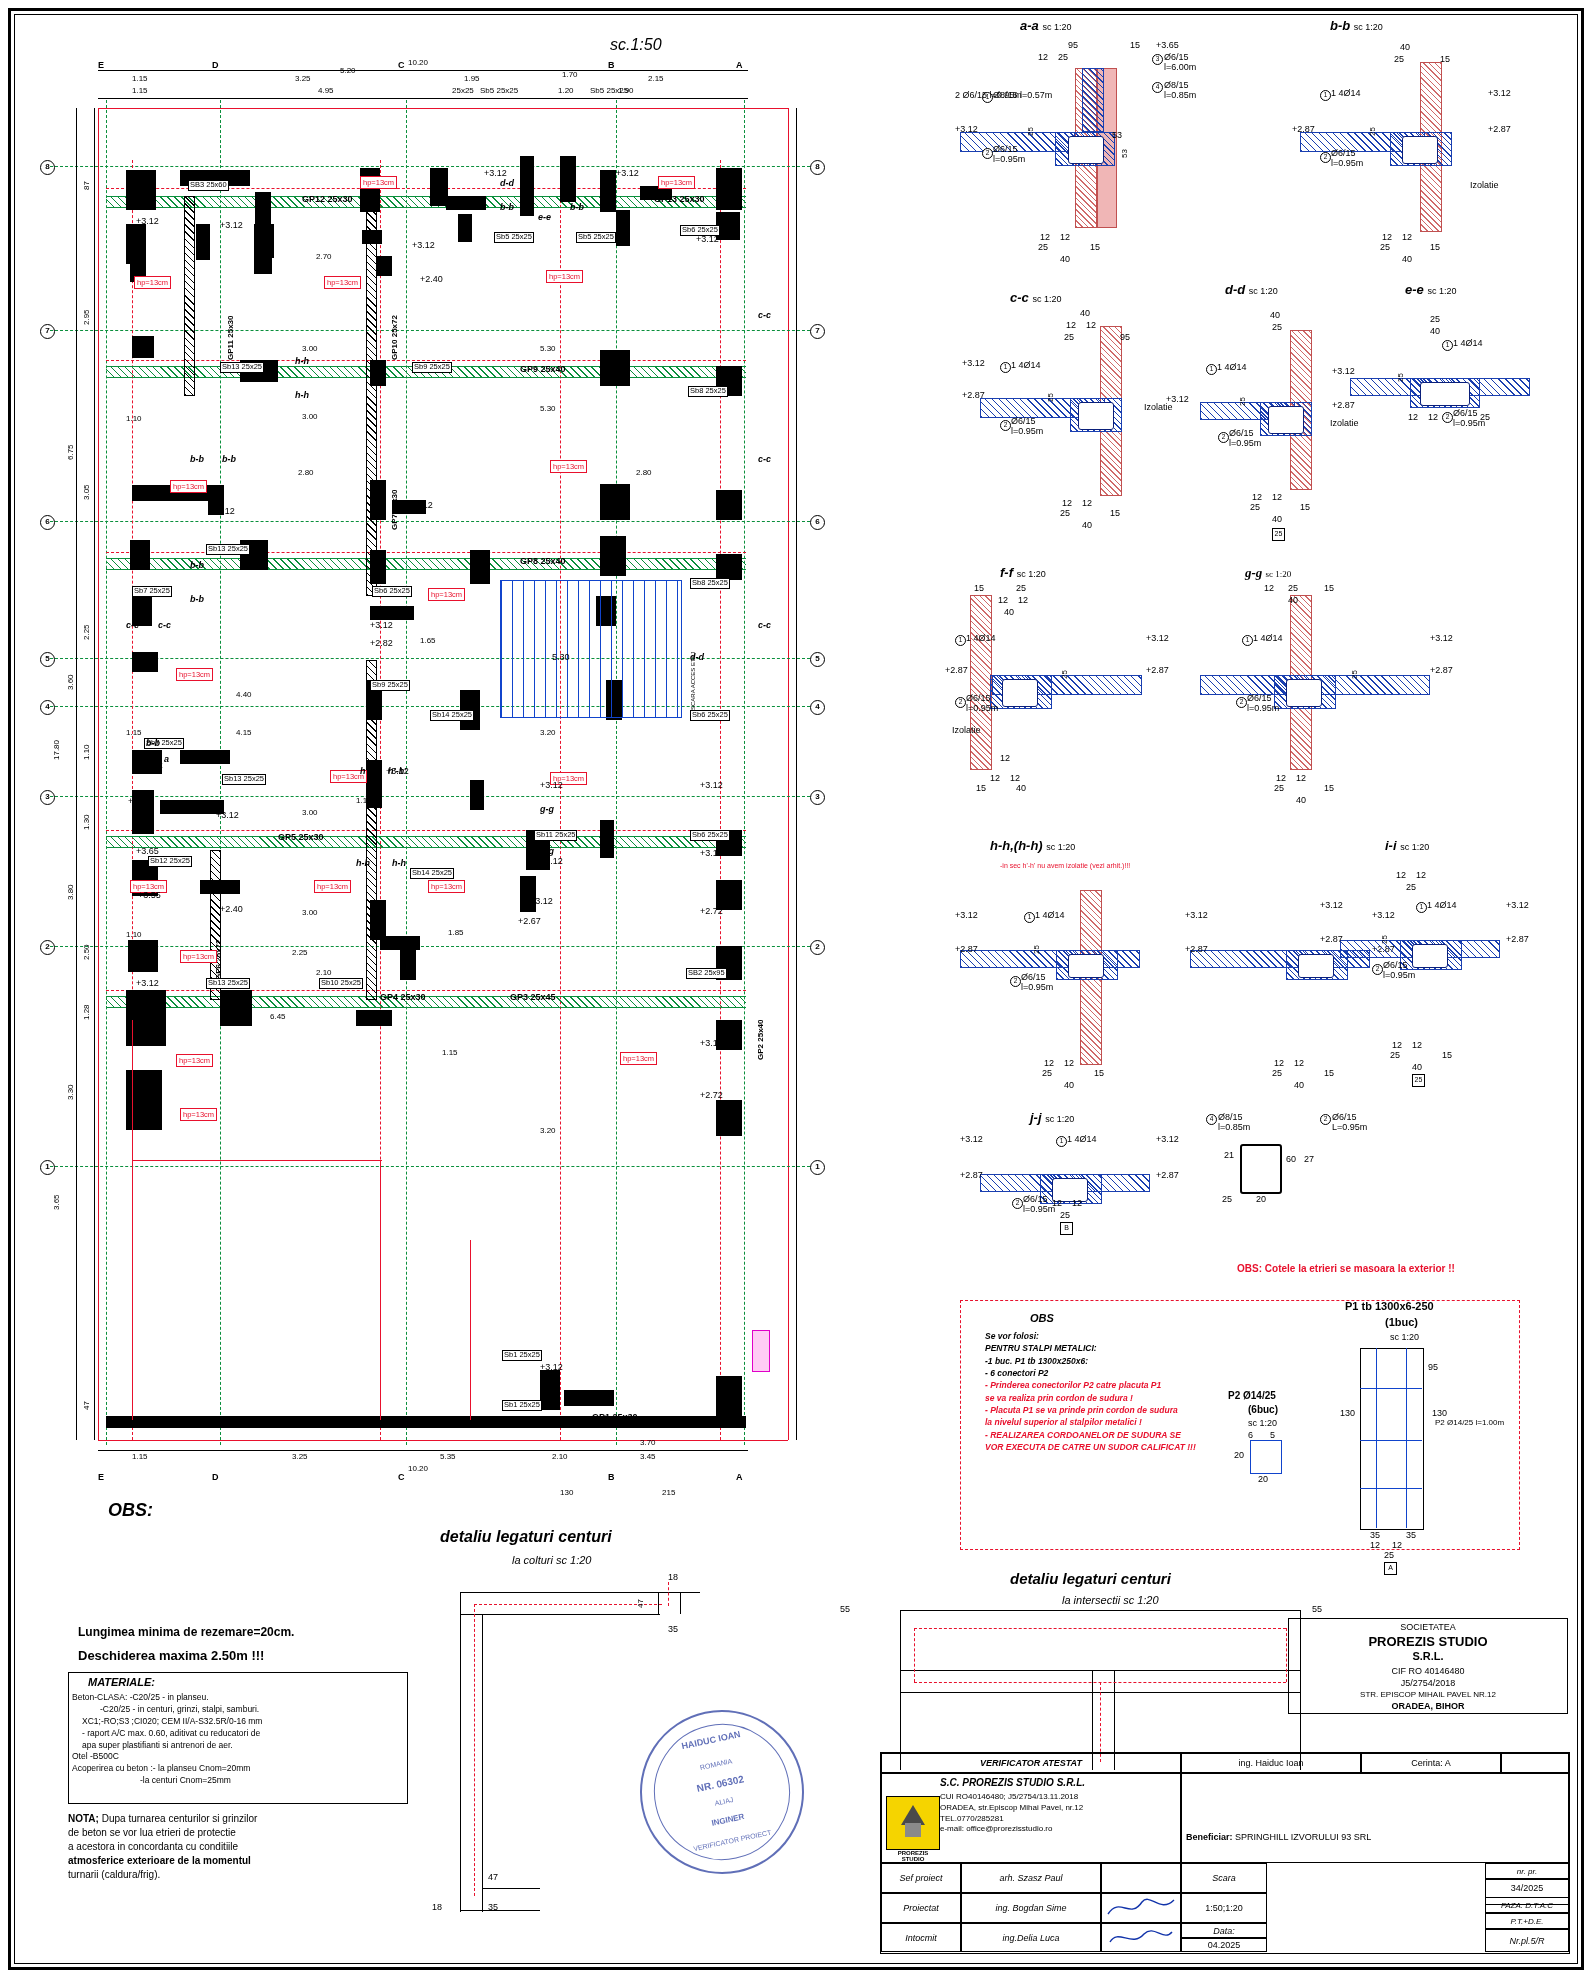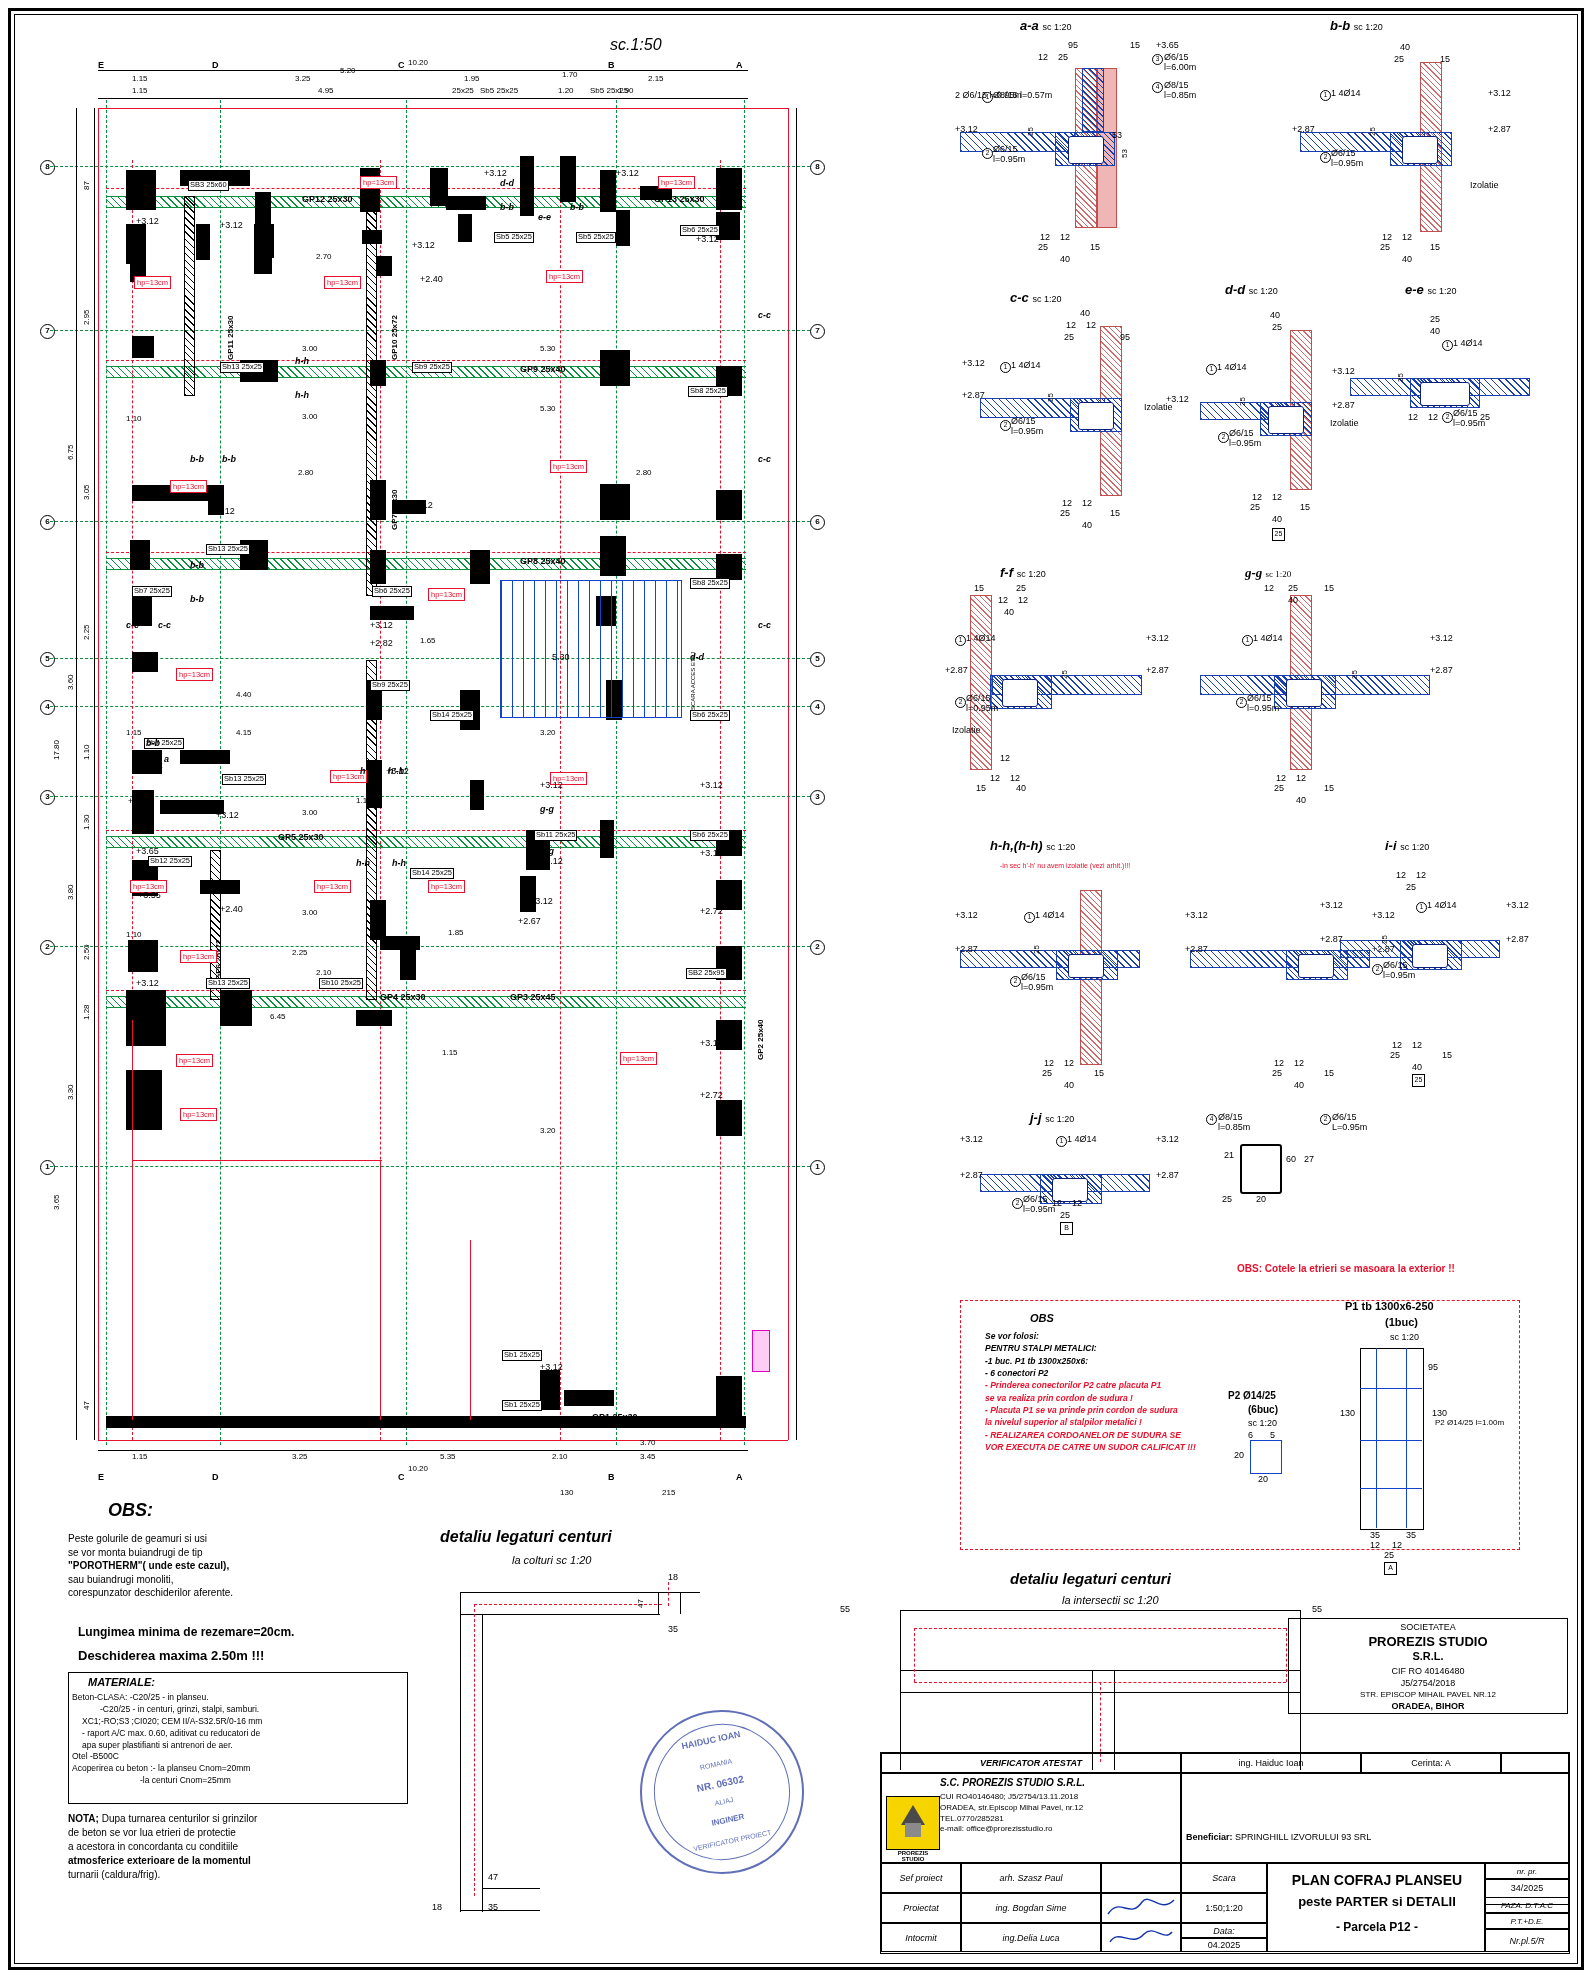--- a/index.html
+++ b/index.html
@@ -800,27 +800,20 @@
     <div class="dash-red-v" style="left:228px;top:10px;height:24px;"></div>
     <div class="t" style="left:228px;top:0px;">18</div>
     <div class="t" style="left:228px;top:52px;">35</div>
     <div class="vtxt" style="left:196px;top:36px;">47</div>
     <div class="t" style="left:48px;top:300px;">47</div>
     <div class="t" style="left:-8px;top:330px;">18</div>
     <div class="t" style="left:48px;top:330px;">35</div>
   </div>
 
   <div class="abs tb" style="left:108px;top:1500px;font-size:18px;font-style:italic;">OBS:</div>
-  <div class="note" style="left:68px;top:1532px;width:340px;">
-    <div>Peste golurile de geamuri si usi</div>
-    <div><span>se vor monta buiandrugi de tip</span></div>
-    <div class="tb">"POROTHERM"( unde este cazul),</div>
-    <div>sau buiandrugi monoliti,</div>
-    <div>corespunzator deschiderilor aferente.</div>
-  </div>
   <div class="abs tb" style="left:78px;top:1625px;font-size:12px;">Lungimea minima de rezemare=20cm.</div>
   <div class="abs tb" style="left:78px;top:1648px;font-size:13px;">Deschiderea maxima 2.50m !!!</div>
 
   <div class="tbl" style="left:68px;top:1672px;width:340px;height:132px;"></div>
   <div class="abs tb" style="left:88px;top:1676px;font-size:11px;font-style:italic;">MATERIALE:</div>
   <div class="abs" style="left:72px;top:1692px;font-size:8.5px;line-height:1.4;">
     <div>Beton-CLASA:  -C20/25 - in planseu.</div>
     <div style="margin-left:28px;">-C20/25 - in centuri, grinzi, stalpi, samburi.</div>
     <div style="margin-left:10px;">XC1;-RO;S3 ;CI020; CEM II/A-S32.5R/0-16 mm</div>
     <div style="margin-left:10px;">- raport A/C max. 0.60, aditivat cu reducatori de</div>
@@ -904,25 +897,20 @@
       <svg width="78" height="27" viewBox="0 0 78 27">
           <path d="M8 18 C16 4, 30 24, 42 10 C52 0, 62 18, 70 8" stroke="#1133aa" fill="none" stroke-width="1.4"></path>
         </svg>
     </div>
 
     <div class="cellb ctr" style="left:300px;top:110px;width:86px;height:30px;line-height:29px;font-style:italic;">Scara</div>
     <div class="cellb ctr" style="left:300px;top:140px;width:86px;height:30px;line-height:29px;">1:50;1:20</div>
     <div class="cellb ctr" style="left:300px;top:170px;width:86px;height:15px;line-height:14px;font-style:italic;">Data:</div>
     <div class="cellb ctr" style="left:300px;top:185px;width:86px;height:14px;line-height:13px;">04.2025</div>
 
-    <div class="cellb" style="left:386px;top:110px;width:218px;height:89px;">
-      <div class="abs ctr tb" style="left:0;top:8px;width:218px;font-size:14px;">PLAN COFRAJ PLANSEU</div>
-      <div class="abs ctr tb" style="left:0;top:30px;width:218px;font-size:13px;">peste PARTER si DETALII</div>
-      <div class="abs ctr tb" style="left:0;top:56px;width:218px;font-size:12px;">- Parcela P12 -</div>
-    </div>
 
     <div class="cellb ctr" style="left:604px;top:110px;width:84px;height:16px;line-height:15px;font-size:8px;font-style:italic;">nr. pr.</div>
     <div class="cellb ctr" style="left:604px;top:126px;width:84px;height:26px;line-height:17px;font-size:9px;">34/2025</div>
     <div class="cellb ctr" style="left:604px;top:144px;width:84px;height:16px;line-height:15px;font-size:8px;font-style:italic;">FAZA: D.T.A.C</div>
     <div class="cellb ctr" style="left:604px;top:160px;width:84px;height:16px;line-height:15px;font-size:8px;font-style:italic;">P.T.+D.E.</div>
     <div class="cellb ctr" style="left:604px;top:176px;width:84px;height:23px;line-height:22px;font-size:9px;font-style:italic;">Nr.pl.5/R</div>
   </div>
 </div>
 
 </body></html>

